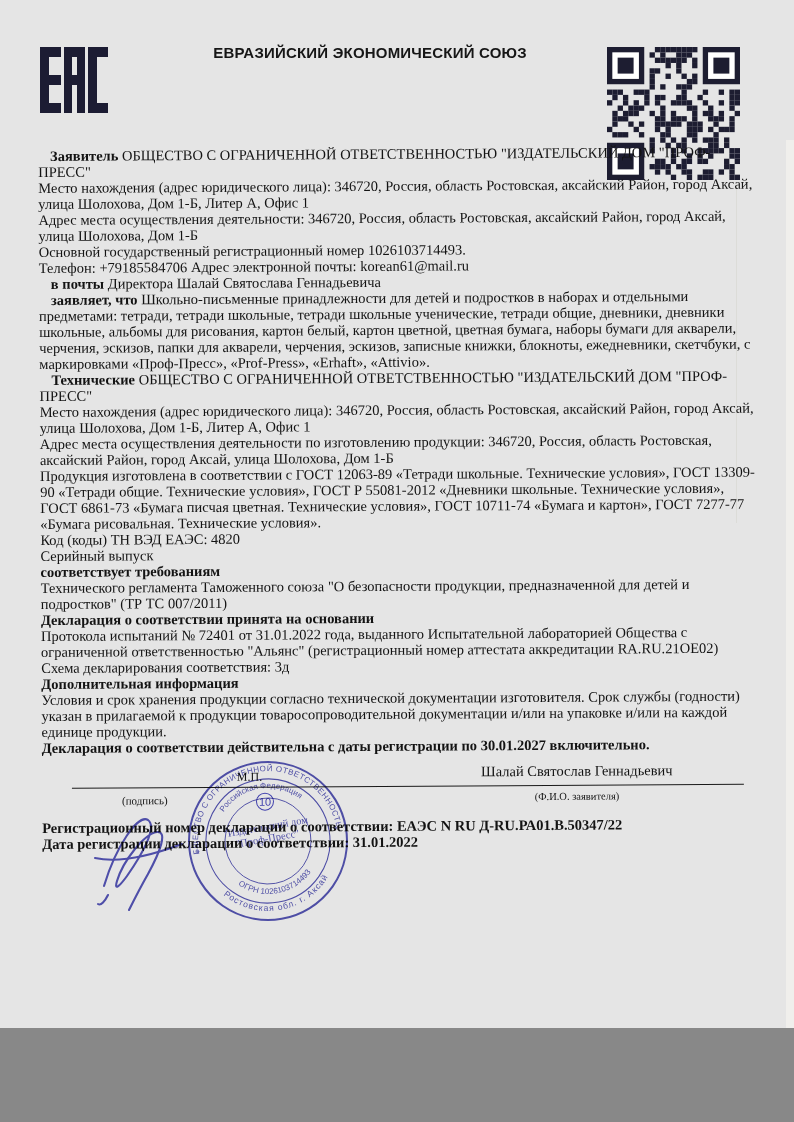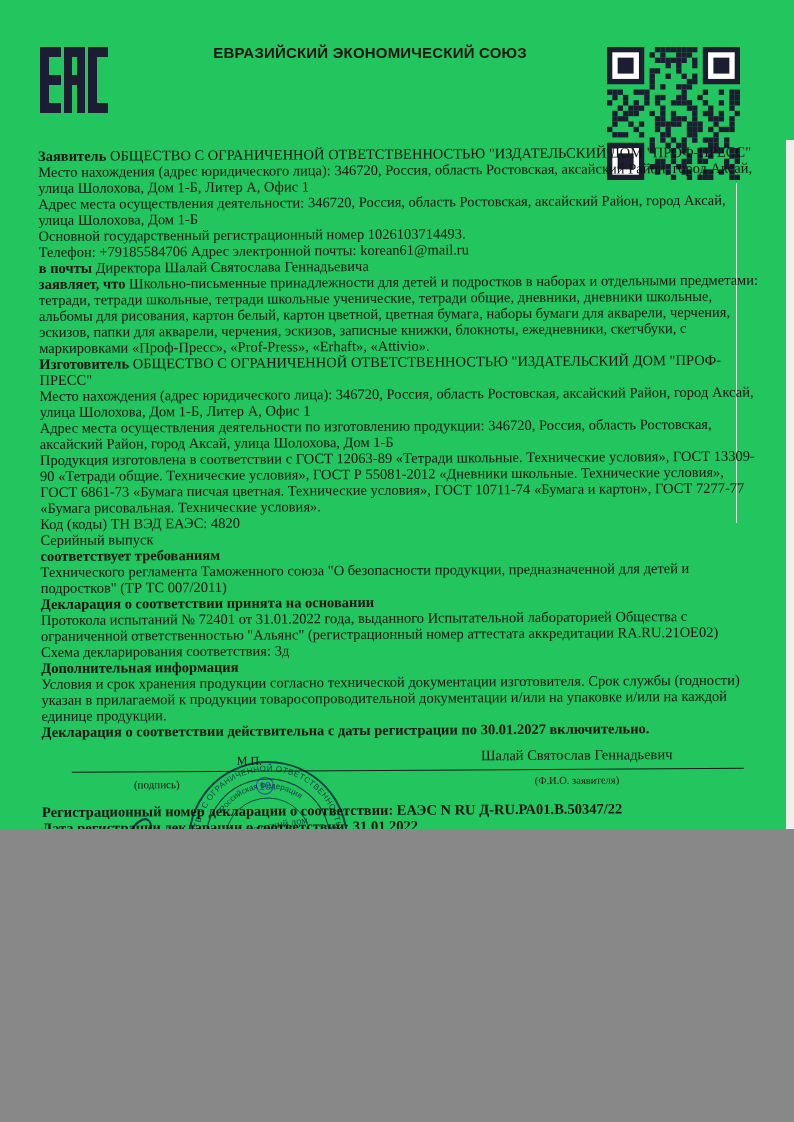--- a/index.html
+++ b/index.html
@@ -1,39 +1,39 @@
 <!DOCTYPE html>
 <html><head>
 <meta charset="utf-8">
 <style>
   html,body{margin:0;padding:0;background:#888;}
   #page{
-    position:relative;width:794px;height:829px;background:#22c55e;
+    position:relative;width:794px;height:1028px;background:#e5e5e5;
     margin:0 auto;overflow:hidden;
     font-family:"Liberation Serif", serif;color:#111;
   }
   .abs{position:absolute;}
   
   #hdr{
     position:absolute;left:150px;top:44px;width:440px;text-align:center;
     font-family:"Liberation Sans", sans-serif;font-weight:bold;
     font-size:15px;line-height:18px;color:#161616;letter-spacing:.2px;
   }
   
   #body{
     position:absolute;left:38px;top:148px;width:720px;
     font-size:14.5px;line-height:16px;color:#131313;
     transform:rotate(-0.35deg);transform-origin:0 0;
   }
   #body p{margin:0;}
-  .b{font-weight:bold;}
+  .b{font-weight:bold;margin-left:12px;}
   
   #sigrow{position:relative;height:58px;margin-top:6px;}
   .sig-line{position:absolute;top:26px;left:30px;width:672px;border-top:1.5px solid #1a1a1a;}
-  .sig-cap{position:absolute;top:31px;left:92px;font-size:11px;}
+  .sig-cap{position:absolute;top:31px;left:80px;font-size:11px;}
   .fio{position:absolute;top:4px;left:370px;width:330px;text-align:center;font-size:14.5px;}
   .fio-cap{position:absolute;top:30px;left:370px;width:330px;text-align:center;font-size:10.5px;}
   .mp{position:absolute;top:8px;left:195px;font-size:12px;}
   .ten{
     position:absolute;top:32px;left:202px;width:16px;height:16px;border:1.4px solid #4040ad;
     border-radius:50%;color:#4040ad;font-size:11px;line-height:16px;text-align:center;
     font-family:"Liberation Sans", sans-serif;background:rgba(255,255,255,.0);margin-left:12px;
   }
   .gap10{margin-top:10px;} .gap8{margin-top:8px;} .gap6{margin-top:6px;}
   .gap4{margin-top:4px;} .gap2{margin-top:2px;} .gap12{margin-top:12px;}
@@ -294,21 +294,21 @@
 
     <p><span class="b">Заявитель</span> <span>ОБЩЕСТВО С ОГРАНИЧЕННОЙ ОТВЕТСТВЕННОСТЬЮ "ИЗДАТЕЛЬСКИЙ ДОМ "ПРОФ-ПРЕСС"</span></p>
     <p>Место нахождения (адрес юридического лица): 346720, Россия, область Ростовская, аксайский Район, город Аксай, улица Шолохова, Дом 1-Б, Литер А, Офис 1</p>
     <p>Адрес места осуществления деятельности: 346720, Россия, область Ростовская, аксайский Район, город Аксай, улица Шолохова, Дом 1-Б</p>
     <p>Основной государственный регистрационный номер 1026103714493.</p>
     <p>Телефон: +79185584706 Адрес электронной почты: korean61@mail.ru</p>
     <p><span class="b">в почты</span> <span>Директора Шалай Святослава Геннадьевича</span></p>
 
     <p class="gap10"><span class="b">заявляет, что</span> <span>Школьно-письменные принадлежности для детей и подростков в наборах и отдельными предметами: тетради, тетради школьные, тетради школьные ученические, тетради общие, дневники, дневники школьные, альбомы для рисования, картон белый, картон цветной, цветная бумага, наборы бумаги для акварели, черчения, эскизов, папки для акварели, черчения, эскизов, записные книжки, блокноты, ежедневники, скетчбуки, с маркировками «Проф-Пресс», «Prof-Press», «Erhaft», «Attivio».</span></p>
 
-    <p class="gap4"><span class="b">Изготовитель</span> <span>ОБЩЕСТВО С ОГРАНИЧЕННОЙ ОТВЕТСТВЕННОСТЬЮ "ИЗДАТЕЛЬСКИЙ ДОМ "ПРОФ-ПРЕСС"</span></p>
+    <p class="gap4"><span class="b">Технические</span> <span>ОБЩЕСТВО С ОГРАНИЧЕННОЙ ОТВЕТСТВЕННОСТЬЮ "ИЗДАТЕЛЬСКИЙ ДОМ "ПРОФ-ПРЕСС"</span></p>
     <p>Место нахождения (адрес юридического лица): 346720, Россия, область Ростовская, аксайский Район, город Аксай, улица Шолохова, Дом 1-Б, Литер А, Офис 1</p>
     <p>Адрес места осуществления деятельности по изготовлению продукции: 346720, Россия, область Ростовская, аксайский Район, город Аксай, улица Шолохова, Дом 1-Б</p>
     <p class="gap2">Продукция изготовлена в соответствии с ГОСТ 12063-89 «Тетради школьные. Технические условия», ГОСТ 13309-90 «Тетради общие. Технические условия», ГОСТ Р 55081-2012 «Дневники школьные. Технические условия», ГОСТ 6861-73 «Бумага писчая цветная. Технические условия», ГОСТ 10711-74 «Бумага и картон», ГОСТ 7277-77 «Бумага рисовальная. Технические условия».</p>
     <p class="gap6">Код (коды) ТН ВЭД ЕАЭС: 4820</p>
     <p class="gap4">Серийный выпуск</p>
 
     <p class="b gap4">соответствует требованиям</p>
     <p>Технического регламента Таможенного союза "О безопасности продукции, предназначенной для детей и подростков" (ТР ТС 007/2011)</p>
 
     <p class="b gap4">Декларация о соответствии принята на основании</p>

